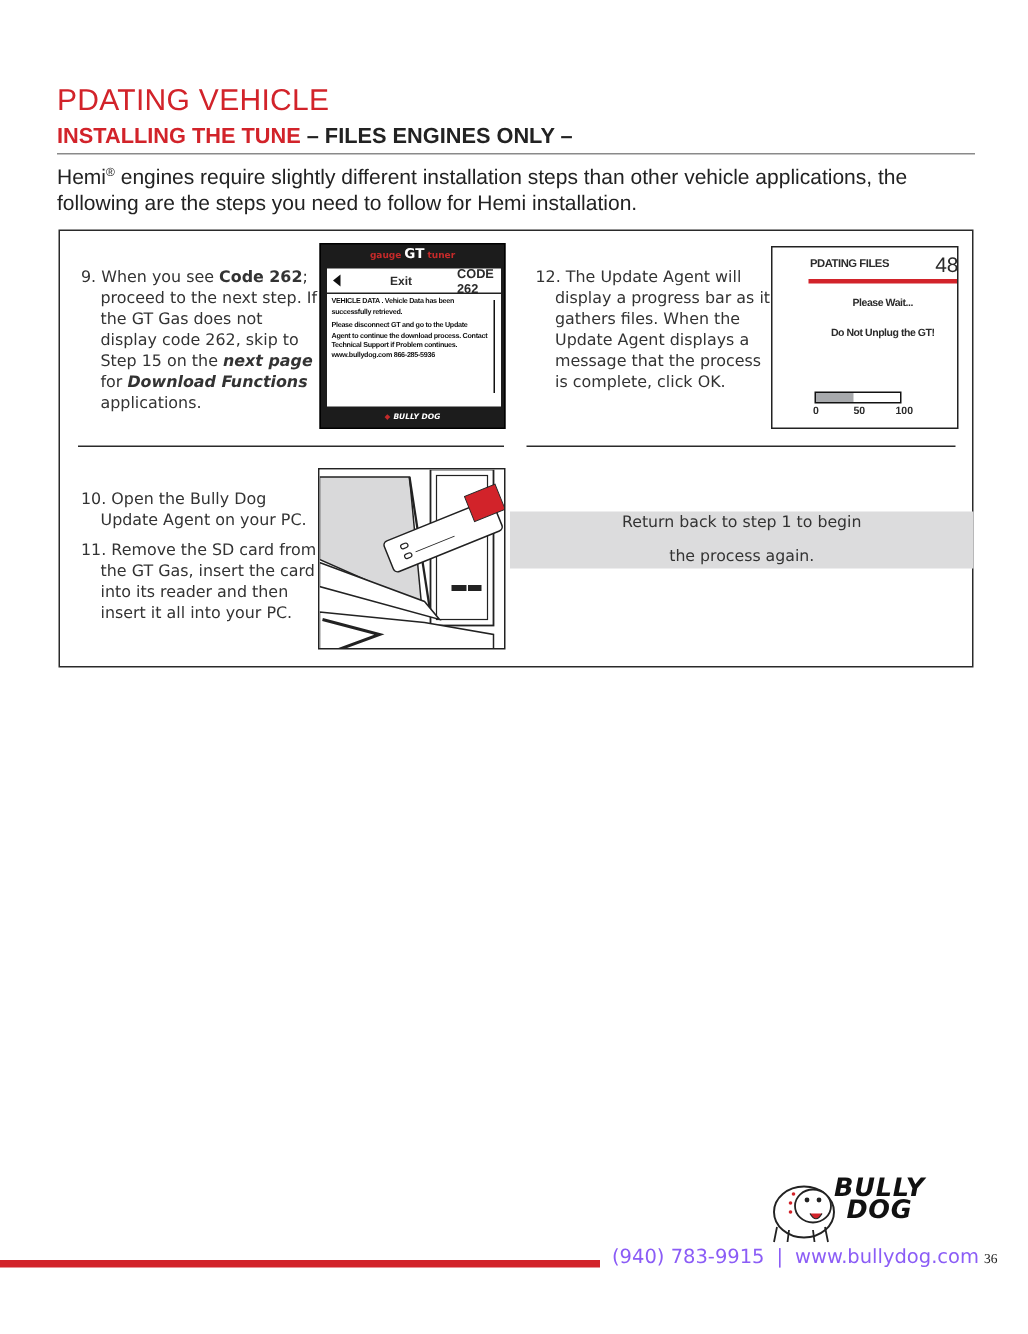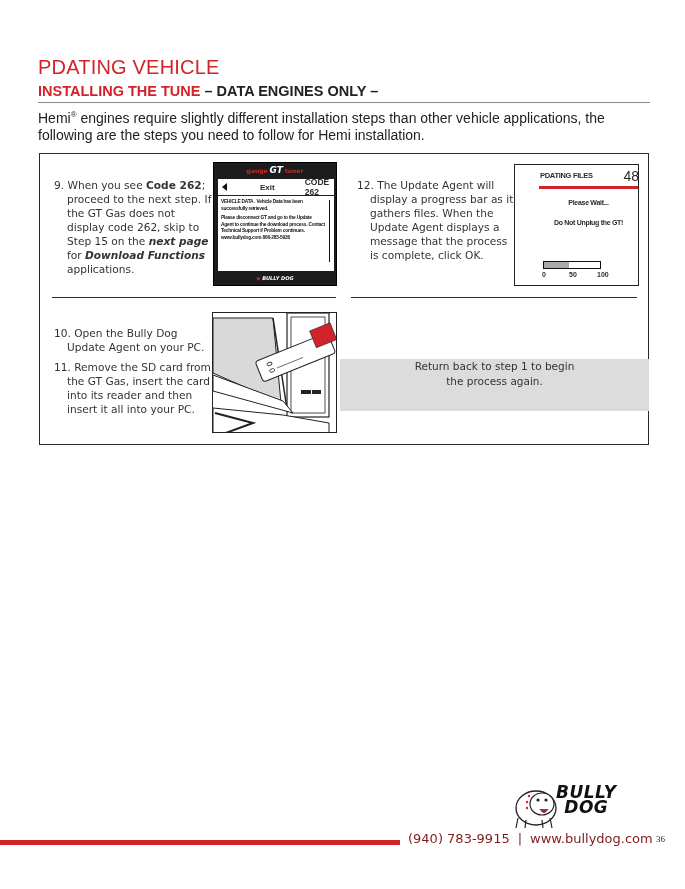--- a/index.html
+++ b/index.html
@@ -25,21 +25,21 @@
   .step10 { left: 54px; top: 326px; width: 160px; }
   .step11 { left: 54px; top: 360px; width: 160px; }
 
   .divider { position: absolute; height: 1px; background: #2a2a2a; }
   .div-left { left: 52px; top: 297px; width: 284px; }
   .div-right { left: 351px; top: 297px; width: 286px; }
 
   
   .gt { position: absolute; left: 213px; top: 162px; width: 124px; height: 124px; background: #1c1c1c; border: 1px solid #000; }
   .gt-top { height: 14px; display: flex; align-items: center; justify-content: center; font-size: 6px; color: #c42a2a; font-weight: bold; }
-  .gt-top .logo { color: #fff; font-style: italic; font-size: 9px; margin: 0 2px; }
+  .gt-top .logo { color: #fff; font-size: 9px; margin: 0 2px; }
   .gt-screen { position: absolute; left: 4px; top: 16px; width: 116px; height: 92px; background: #fff; }
   .gt-head { height: 17px; border-bottom: 1px solid #222; display: flex; align-items: center; font-family: "Liberation Sans", sans-serif; font-size: 8px; font-weight: bold; padding: 0 4px; gap: 30px; }
   .gt-head .arrow { width: 0; height: 0; border-top: 4px solid transparent; border-bottom: 4px solid transparent; border-right: 5px solid #111; margin-right: 3px; }
   .gt-head .code { margin-left: auto; margin-right: 10px; font-size: 8.5px; }
   .gt-body { position: relative; padding: 3px 3px; font-family: "Liberation Sans", sans-serif; font-size: 4.8px; line-height: 6.6px; font-weight: bold; color: #111; letter-spacing: -0.2px; }
   .gt-body p { margin-bottom: 3px; width: 104px; }
   .gt-scroll { position: absolute; right: 4px; top: 4px; width: 1px; height: 62px; background: #111; }
   .gt-bottom { position: absolute; bottom: 1px; left: 0; right: 0; height: 12px; display: flex; align-items: center; justify-content: center; font-size: 5px; font-weight: bold; color: #fff; font-style: italic; }
   .gt-bottom .dog { color: #c42a2a; margin-right: 2px; }
 
@@ -53,35 +53,35 @@
   .ua-wait { margin-top: 10px; }
   .ua-warn { margin-top: 13px; }
   .ua-bar { position: absolute; left: 28px; top: 96px; width: 58px; height: 8px; border: 1px solid #111; background: #fff; }
   .ua-fill { height: 100%; background: #a7a9ac; }
   .ua-ticks { position: absolute; left: 22px; top: 106px; width: 76px; font-family: "Liberation Sans", sans-serif; font-size: 7px; font-weight: bold; }
   .ua-ticks span { position: absolute; }
 
   
   .sd { position: absolute; left: 212px; top: 312px; width: 125px; height: 121px; border: 1px solid #222; overflow: hidden; background: #fff; }
 
-  .callout { position: absolute; left: 340px; top: 359px; width: 309px; height: 52px; background: #dcdcdd; display: flex; flex-direction: column; align-items: center; justify-content: flex-start; font-size: 10.5px; line-height: 15px; color: #333; }
+  .callout { position: absolute; left: 340px; top: 341px; width: 309px; height: 38px; background: #dcdcdd; display: flex; flex-direction: column; align-items: center; justify-content: space-between; font-size: 10.5px; line-height: 15px; color: #333; }
 
   .logo-wrap { position: absolute; left: 512px; top: 782px; width: 140px; height: 48px; }
   .brand { position: absolute; left: 556px; top: 785px; font-family: "DejaVu Sans", sans-serif; font-weight: bold; font-style: italic; font-size: 17px; line-height: 15px; color: #111; letter-spacing: 0.5px; text-align: center; }
 
   .footer-bar { position: absolute; left: 0; top: 840px; width: 400px; height: 5px; background: #d2232a; }
-  .contact { position: absolute; left: 408px; top: 831px; font-size: 13px; color: #7f1d1d; white-space: nowrap; }
+  .contact { position: absolute; left: 408px; top: 831px; font-size: 13px; color: #8b5cf6; white-space: nowrap; }
   .contact .sep { margin: 0 8px; }
   .page-num { position: absolute; left: 656px; top: 834px; font-family: "Liberation Serif", serif; font-size: 9px; color: #222; }
 </style>
 </head>
 <body>
 
 <div class="section-title">PDATING VEHICLE</div>
-<div class="sub-title"><span class="red">INSTALLING THE TUNE</span><span> – DATA ENGINES ONLY –</span></div>
+<div class="sub-title"><span class="red">INSTALLING THE TUNE</span><span> – FILES ENGINES ONLY –</span></div>
 <div class="rule"></div>
 <div class="intro"><span>Hemi</span><sup>®</sup><span> engines require slightly different installation steps than other vehicle applications, the following are the steps you need to follow for Hemi installation.</span></div>
 
 <div class="box"></div>
 
 <div class="step step9">
   <span class="hang"><span>9.</span><span> When you see </span><b>Code 262</b><span>; proceed to the next step. If the GT Gas does not display code 262, skip to Step 15 on the </span><i>next page</i><span> for </span><i>Download Functions</i><span> applications.</span></span>
 </div>
 
 <div class="gt">

